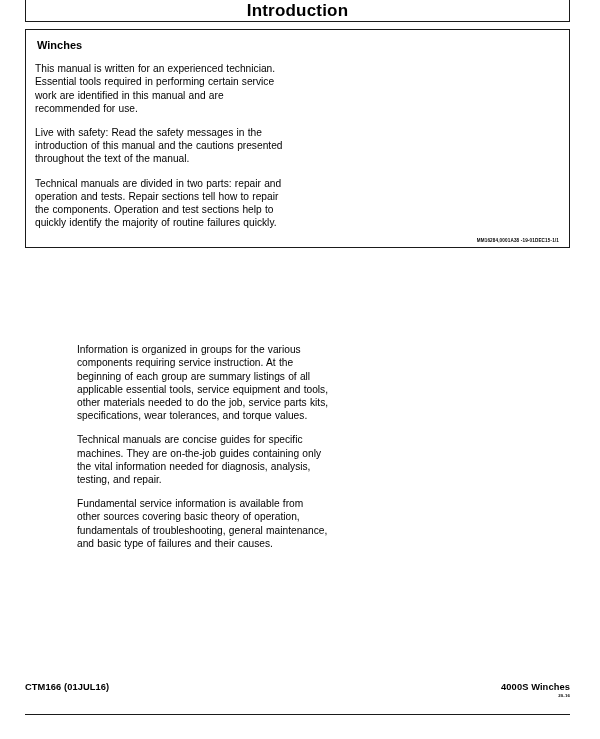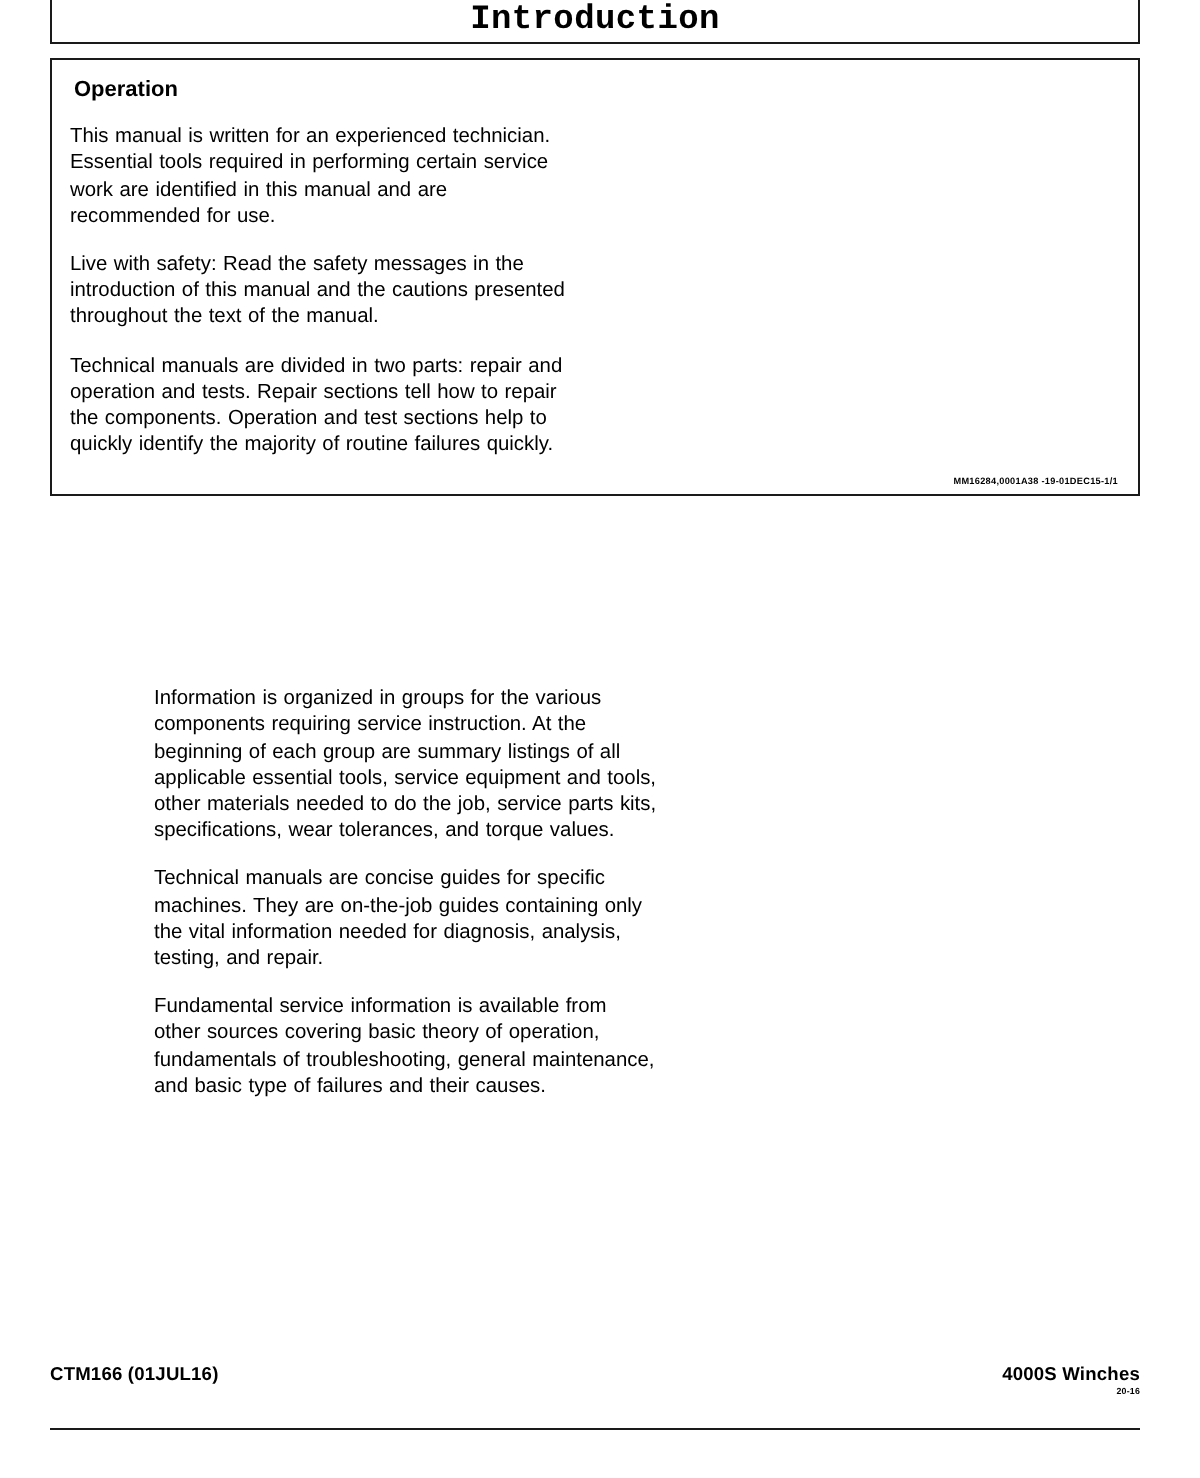--- a/index.html
+++ b/index.html
@@ -29,21 +29,20 @@
   .header-title {
     position: absolute;
     left: 0;
     right: 0;
     bottom: 2px;
     text-align: center;
     font-size: 17px;
     font-weight: bold;
     letter-spacing: 0.2px;
     line-height: 1;
-    font-family: Liberation Mono, monospace;
   }
 
   
   .content-box {
     position: absolute;
     left: 25px;
     top: 29px;
     width: 545px;
     height: 219px;
     border: 1.2px solid #1a1a1a;
@@ -158,21 +157,21 @@
 </style>
 </head>
 <body>
 
 <div class="header-box">
   <div class="header-title">Introduction</div>
 </div>
 
 <div class="content-box">
 
-  <div class="section-heading">Operation</div>
+  <div class="section-heading">Winches</div>
 
   <div class="columns">
 
     <div class="col left">
 
       <p class="para">This manual is written for an experienced technician. Essential tools required in performing certain service work are identified in this manual and are recommended for use.</p>
 
       <p class="para">Live with safety:  Read the safety messages in the introduction of this manual and the cautions presented throughout the text of the manual.</p>
 
 

